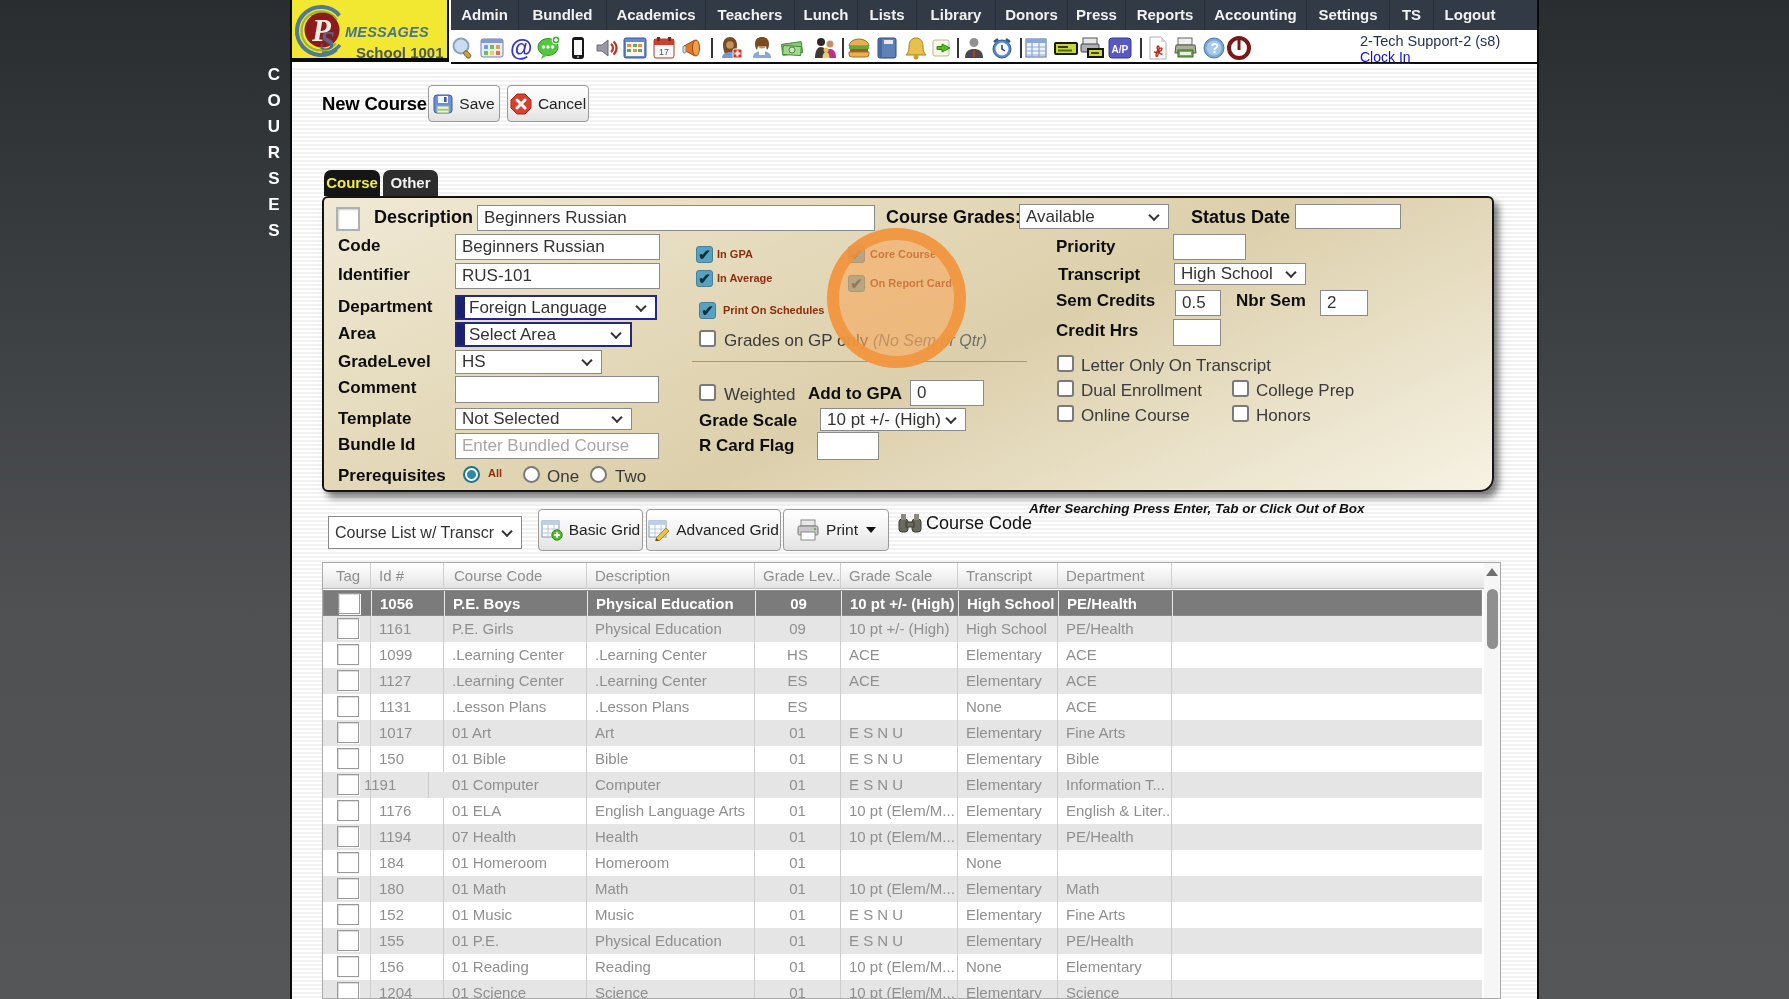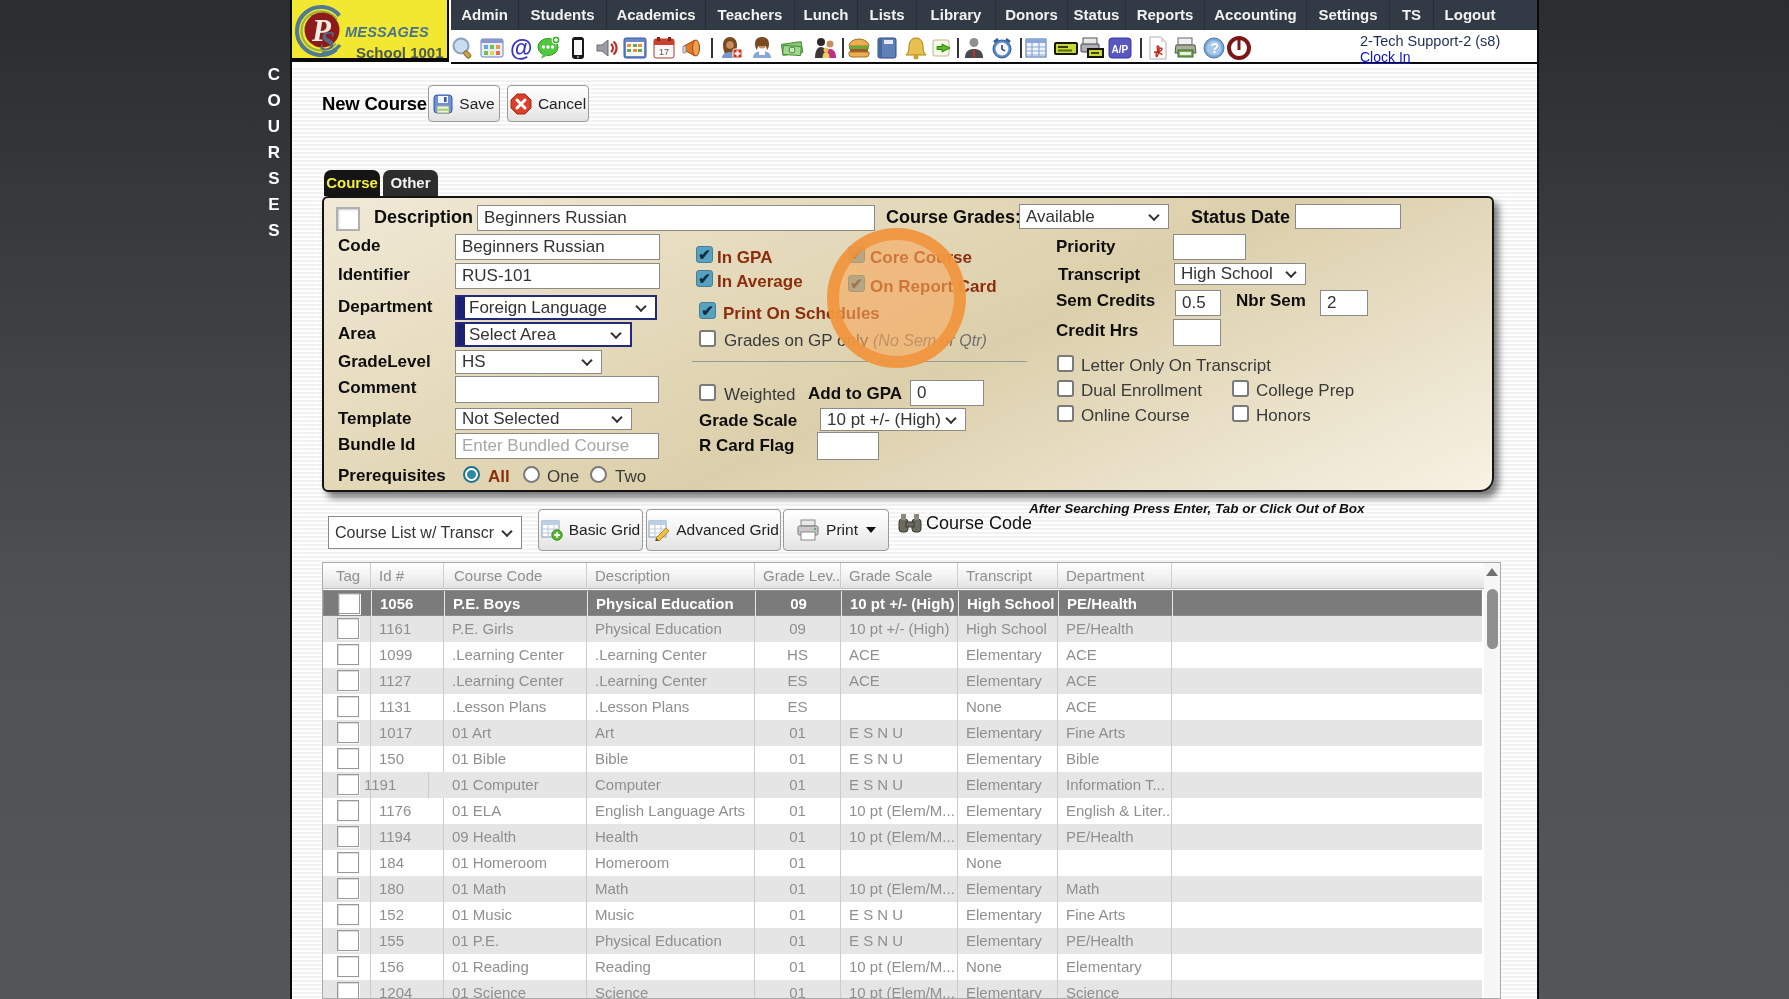--- a/index.html
+++ b/index.html
@@ -28,21 +28,21 @@
 
 
 .btn { position:absolute; background:linear-gradient(180deg,#ffffff 0%,#f2f2f2 55%,#e2e2e2 100%); border:1px solid #9a9a9a; border-radius:4px; display:flex; align-items:center; justify-content:center; gap:6px; font-size:15.5px; color:#222; white-space:nowrap; }
 
 
 .tab { position:absolute; height:26px; line-height:26px; text-align:center; font-weight:bold; font-size:15px; border-radius:7px 7px 0 0; }
 
 
 .panel { position:absolute; left:30px; top:196px; width:1172px; height:296px; background:linear-gradient(155deg,#f0e9d6 0%,#e3d8b8 35%,#dccfab 55%,#f0ead7 90%,#f7f2e3 100%); border:2px solid #141414; border-radius:6px 6px 14px 6px; box-shadow:5px 6px 7px rgba(0,0,0,0.5); }
 .lbl { position:absolute; font-weight:bold; font-size:17px; color:#0d0d0d; white-space:nowrap; }
-.rlbl { position:absolute; font-weight:bold; font-size:17px; color:#8c2e0e; white-space:nowrap; }
+.rlbl { position:absolute; font-weight:bold; font-size:11px; color:#8c2e0e; white-space:nowrap; }
 .glbl { position:absolute; font-size:17px; color:#3a3a3a; white-space:nowrap; }
 .inp { position:absolute; background:#fff; border:1px solid #8a8a8a; font-size:17px; color:#333; padding:0 6px; display:flex; align-items:center; white-space:nowrap; overflow:hidden; }
 .sel { position:absolute; background:#fff; border:1px solid #8a8a8a; font-size:17px; color:#333; padding:0 6px; display:flex; align-items:center; white-space:nowrap; }
 .sel .car { position:absolute; right:10px; top:50%; width:8px; height:8px; border-right:2px solid #333; border-bottom:2px solid #333; transform:translateY(-70%) rotate(45deg); }
 .chk { position:absolute; width:17px; height:17px; border-radius:3px; }
 .chk.on { background:#56a2c0; border:1px solid #467f96; color:#103041; font-weight:bold; font-size:15px; line-height:16px; text-align:center; }
 .chk.off { background:#fff; border:2px solid #7a7a7a; }
 .radio { position:absolute; width:17px; height:17px; border-radius:50%; background:#fff; border:2px solid #7a7a7a; }
 .radio.on { border:2px solid #20718b; background:radial-gradient(circle, #2b8aa8 0 4px, #fff 5px); }
 
@@ -72,28 +72,28 @@
       <path d="M45 19.8 A19.5 19.5 0 1 0 43.9 43.5" stroke="#9db33a" stroke-width="2.2" fill="none"></path>
       <path d="M30 53 a22 22 0 0 0 18 -8" stroke="#4f7a93" stroke-width="3.5" fill="none"></path>
       <circle cx="30" cy="30" r="17.5" fill="#8e1b1b"></circle>
       <text x="20" y="41" font-family="Liberation Serif" font-size="31" font-weight="bold" font-style="italic" fill="#f2ede4">P</text>
       <text x="28" y="50" font-family="Liberation Serif" font-size="27" font-weight="bold" font-style="italic" fill="#53688a">S</text>
       <text x="53" y="37" font-family="Liberation Sans" font-size="14.5" font-weight="bold" font-style="italic" fill="#48738c" letter-spacing="0.2">MESSAGES</text>
       <text x="64" y="58" font-family="Liberation Sans" font-size="15" font-weight="bold" fill="#4c5b51">School 1001</text>
     </svg></div>
     <div class="nav">
       <span style="width:68px">Admin</span>
-          <span style="width:88px">Students</span>
+          <span style="width:88px">Bundled</span>
           <span style="width:99px">Academics</span>
           <span style="width:89px">Teachers</span>
           <span style="width:63px">Lunch</span>
           <span style="width:59px">Lists</span>
           <span style="width:79px">Library</span>
           <span style="width:72px">Donors</span>
-          <span style="width:58px">Status</span>
+          <span style="width:58px">Press</span>
           <span style="width:79px">Reports</span>
           <span style="width:102px">Accounting</span>
           <span style="width:83px">Settings</span>
           <span style="width:44px">TS</span>
           <span style="width:72px; border-right:none">Logout</span>
     </div>
     <div class="iconbar">
       <svg class="abs" style="left:0px; top:6px;" width="24" height="24" viewBox="0 0 24 24">
             <circle cx="10" cy="10" r="7.5" fill="#ccdcf0" stroke="#8aa4c0" stroke-width="2"></circle>
             <rect x="15" y="14" width="8" height="4.5" rx="2" transform="rotate(45 15 14)" fill="#c8a050" stroke="#8a6820"></rect>
@@ -510,21 +510,21 @@
             <div class="c" style="left:432px; width:86px; text-align:center; padding-left:0;">01</div>
             <div class="c" style="left:518px; width:117px;">10 pt (Elem/M...</div>
             <div class="c" style="left:635px; width:100px;">Elementary</div>
             <div class="c" style="left:735px; width:114px;">English &amp; Liter...</div>
             <div class="c" style="left:849px; width:310px; border-right:none;"></div>
           </div>
       <div class="grow alt" style="top:261px;">
             <div class="gchk"></div>
             <div class="c" style="left:0px; width:48px;"></div>
             <div class="c" style="left:48px; width:73px;">1194</div>
-            <div class="c" style="left:121px; width:143px;">09 Health</div>
+            <div class="c" style="left:121px; width:143px;">07 Health</div>
             <div class="c" style="left:264px; width:168px;">Health</div>
             <div class="c" style="left:432px; width:86px; text-align:center; padding-left:0;">01</div>
             <div class="c" style="left:518px; width:117px;">10 pt (Elem/M...</div>
             <div class="c" style="left:635px; width:100px;">Elementary</div>
             <div class="c" style="left:735px; width:114px;">PE/Health</div>
             <div class="c" style="left:849px; width:310px; border-right:none;"></div>
           </div>
       <div class="grow wht" style="top:287px;">
             <div class="gchk"></div>
             <div class="c" style="left:0px; width:48px;"></div>

